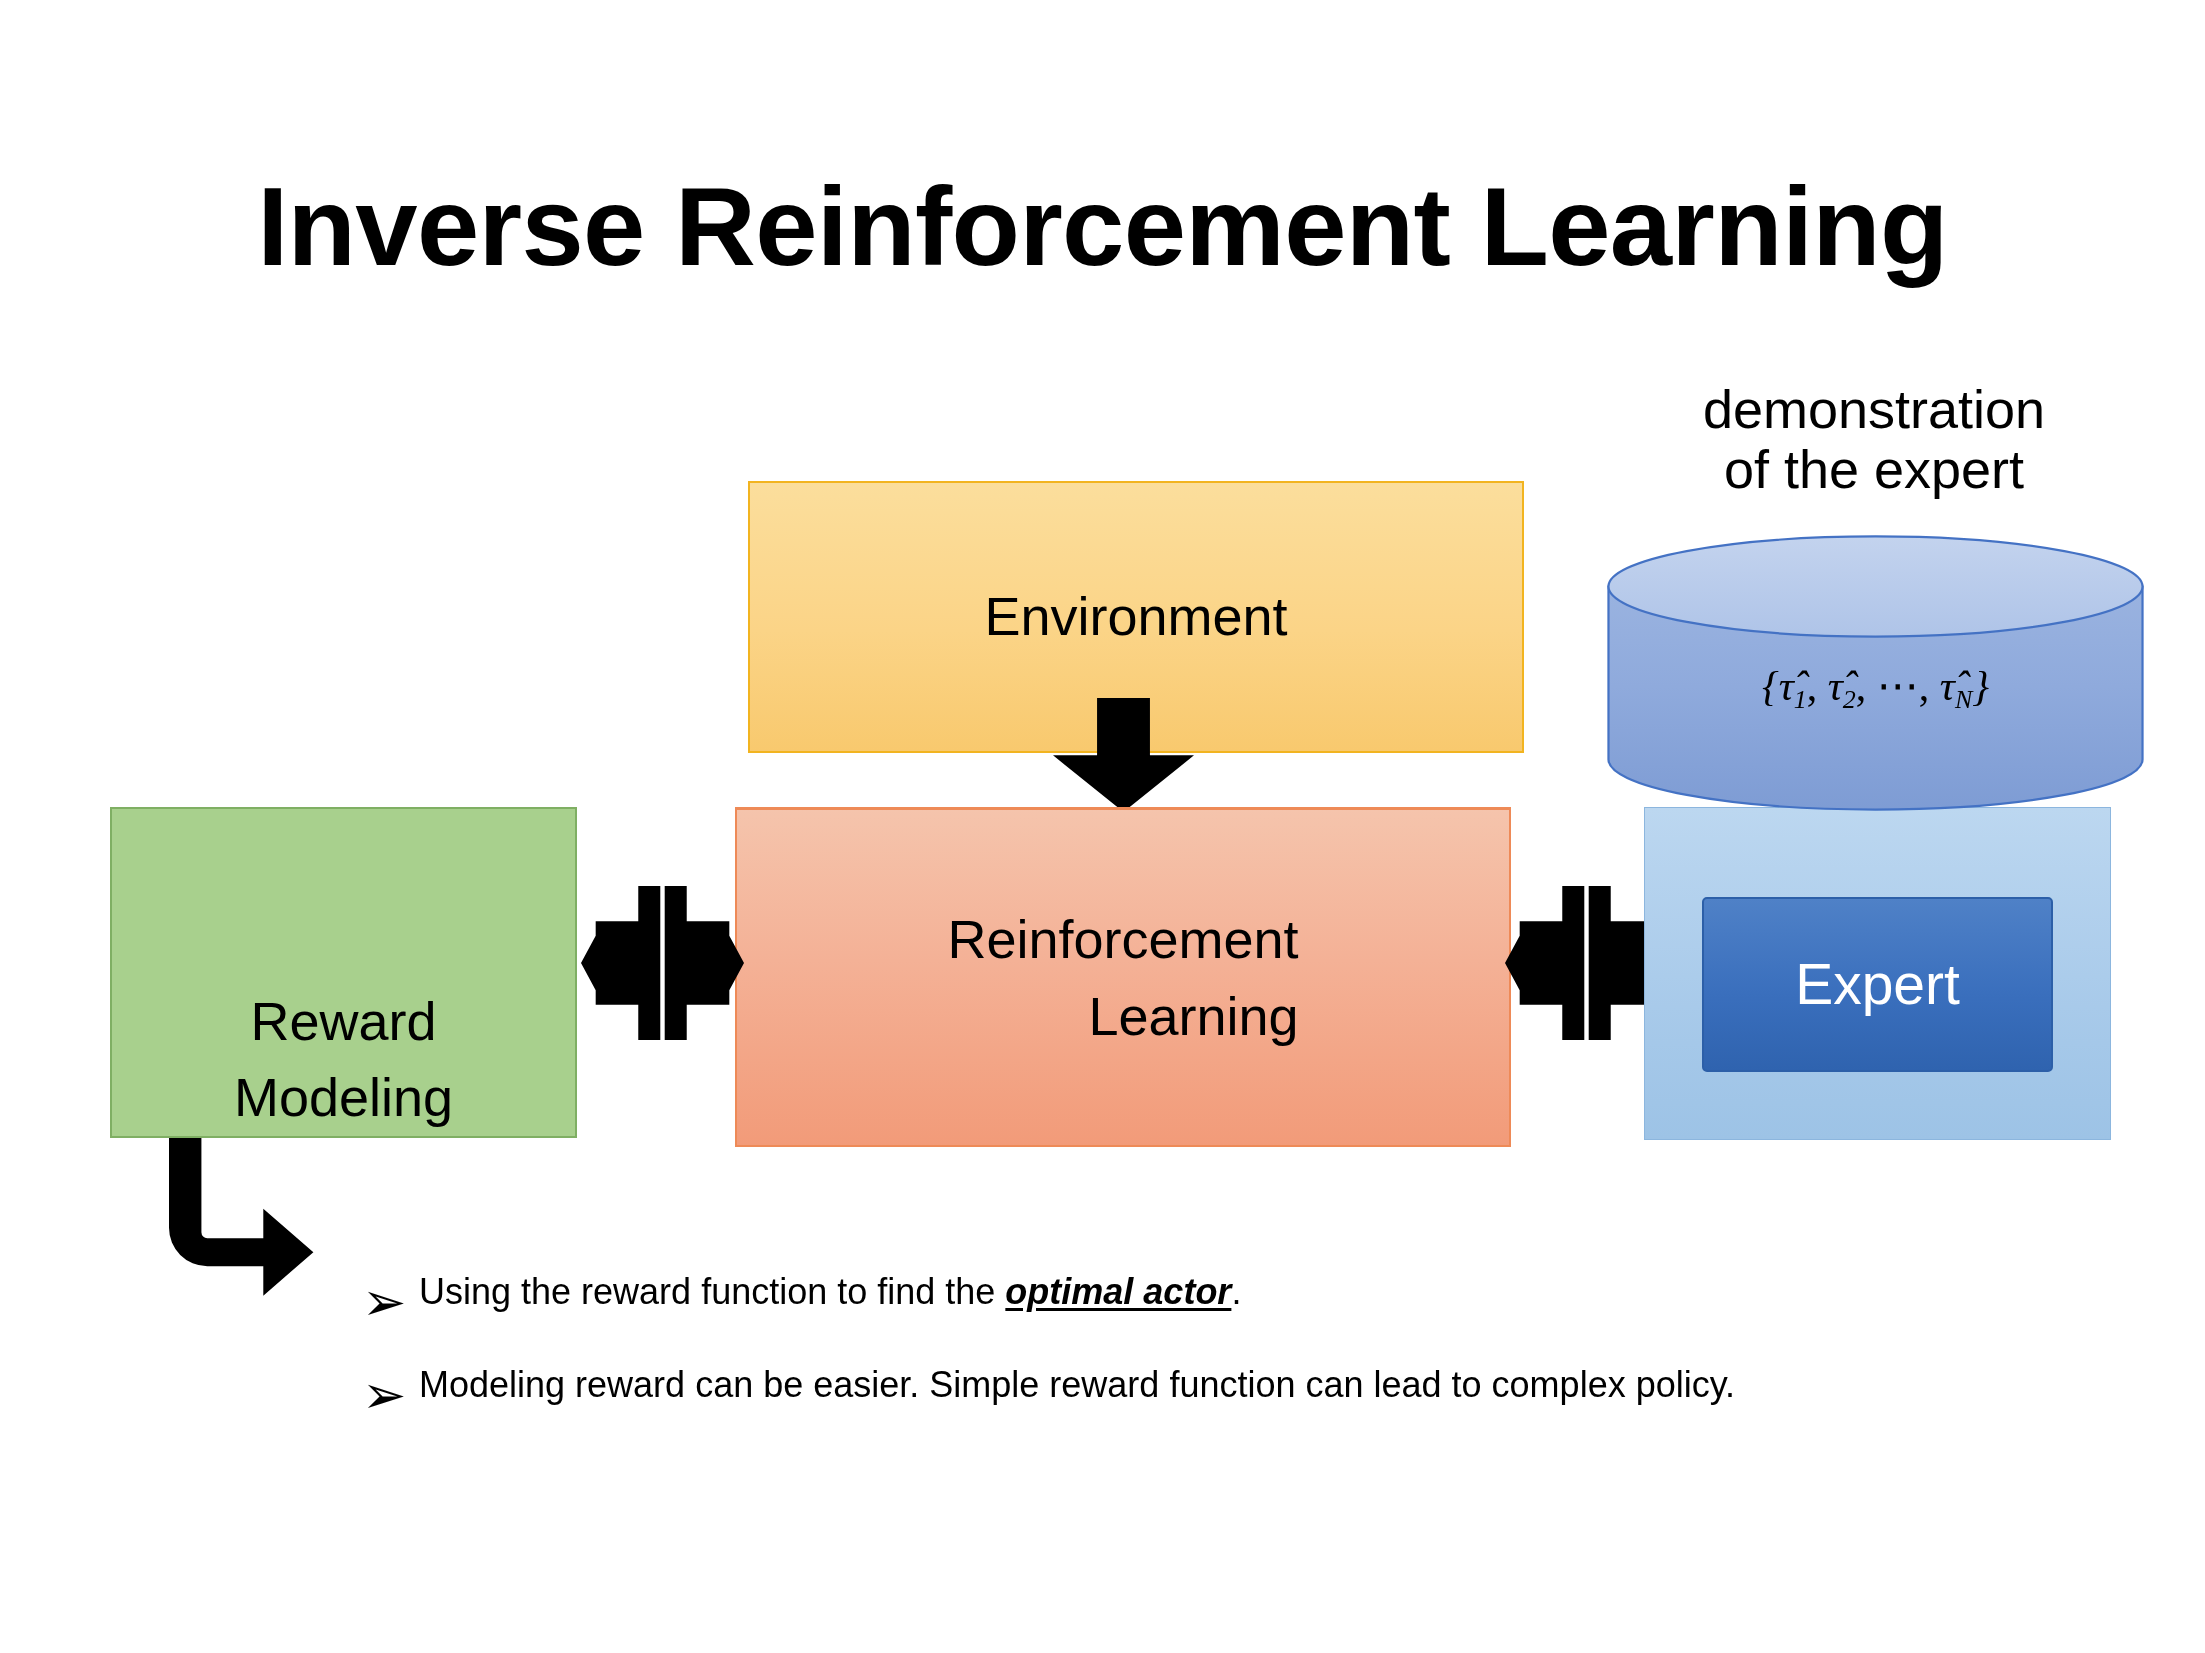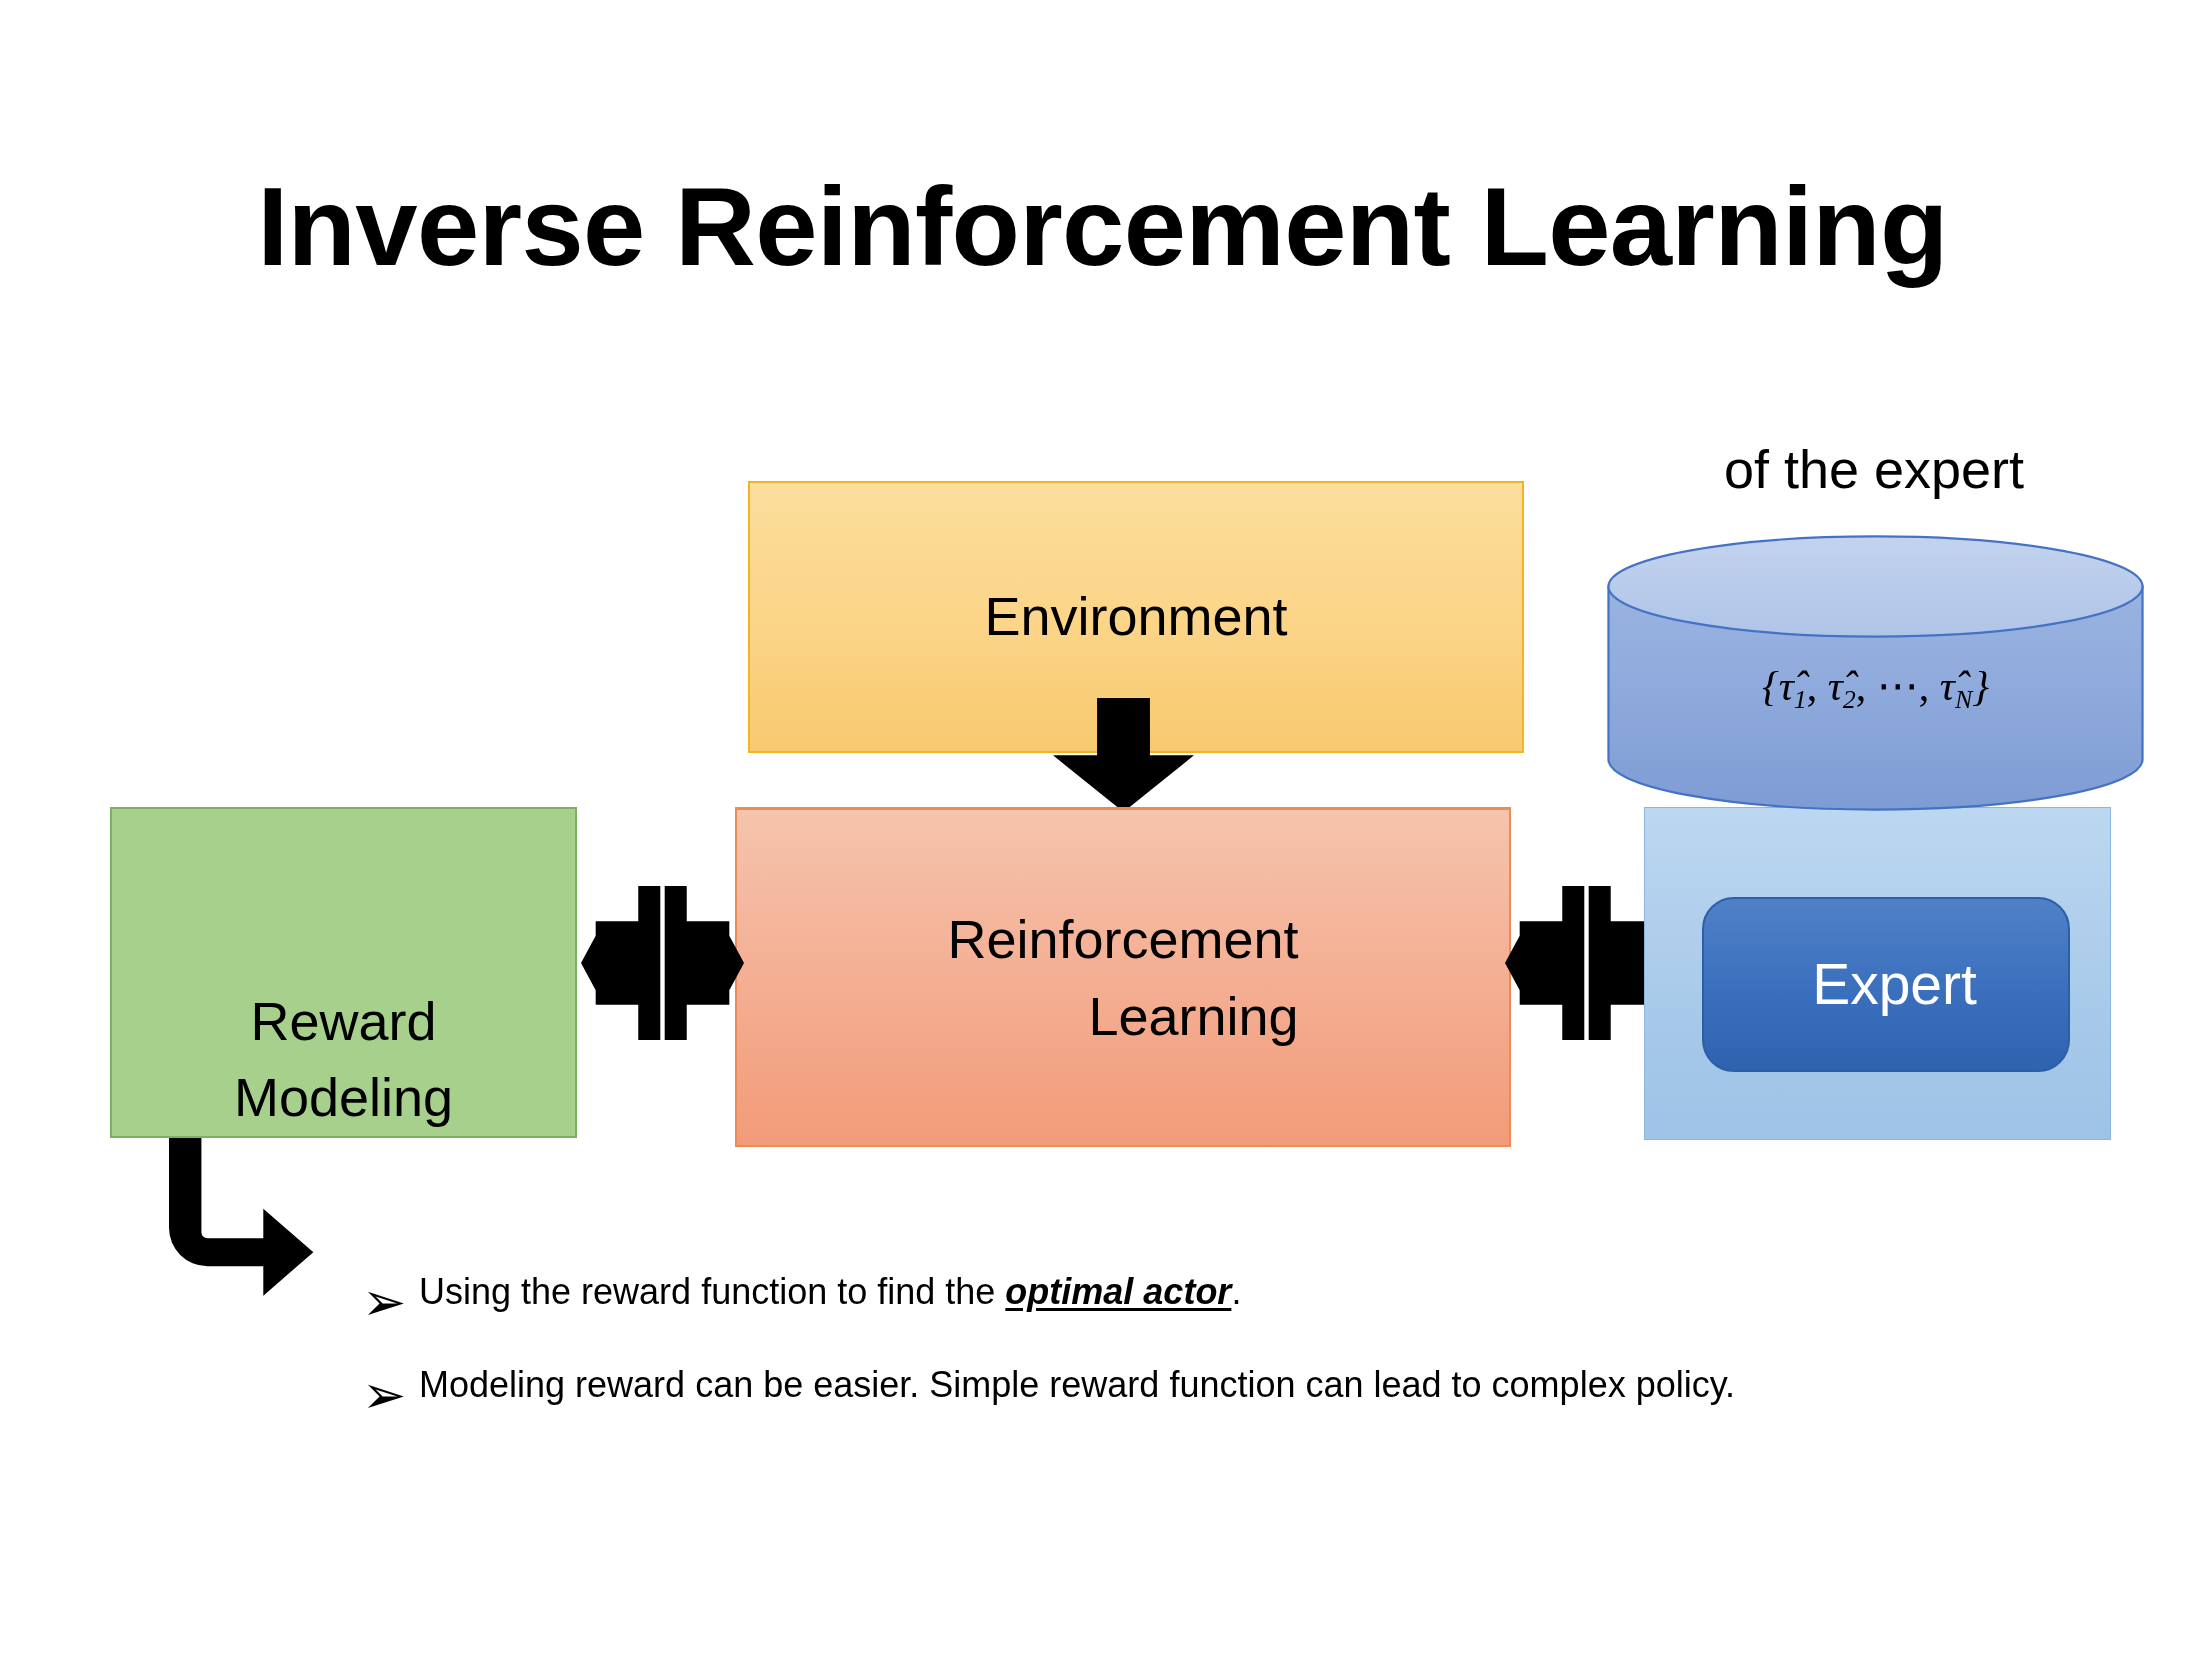--- a/index.html
+++ b/index.html
@@ -136,27 +136,26 @@
     letter-spacing: 0;
   }
   #demo-formula .upr { font-style: normal; }
 
   #expert-box {
     position: absolute;
     left: 1702px;
     top: 897px;
     width: 347px;
     height: 171px;
-    border-radius: 32px;
+    border-radius: 5px;
     background: linear-gradient(180deg, #4F81C7 0%, #3A6FBD 55%, #2F63AF 100%);
     border: 2.2px solid #2C5FA8;
     display: flex;
     align-items: center;
     justify-content: center;
-    padding-left: 17px;
   }
   #expert-box .box-label {
     font-size: 57px;
     color: #FFFFFF;
     line-height: 1;
   }
 
   
   .arrow-svg { position: absolute; }
   .arrow-svg svg { display: block; }
@@ -234,21 +233,21 @@
 </div>
 
 <div class="arrow-svg" id="arrow-rl-expert">
   <svg viewBox="0 0 222 250" width="163" height="184" aria-hidden="true">
     <polygon points="78,20 78,68 20,68 20,88 0,125 20,162 20,182 78,182 78,230 108,230 108,20" fill="#000000"></polygon>
     <polygon points="114,20 114,230 144,230 144,182 202,182 202,162 222,125 202,88 202,68 144,68 144,20" fill="#000000"></polygon>
   </svg>
 </div>
 
 <div id="demo-caption">
-  <br>
+  <span>demonstration</span><br>
   <span>of the expert</span>
 </div>
 
 <div id="expert-panel"></div>
 
 <div id="demo-cylinder">
   <svg viewBox="0 0 730 375" width="537" height="276" aria-hidden="true" preserveAspectRatio="none">
     <defs>
       <linearGradient id="cylBody" x1="0" y1="0" x2="0" y2="1">
         <stop offset="0%" stop-color="#9AB3E0"></stop>

